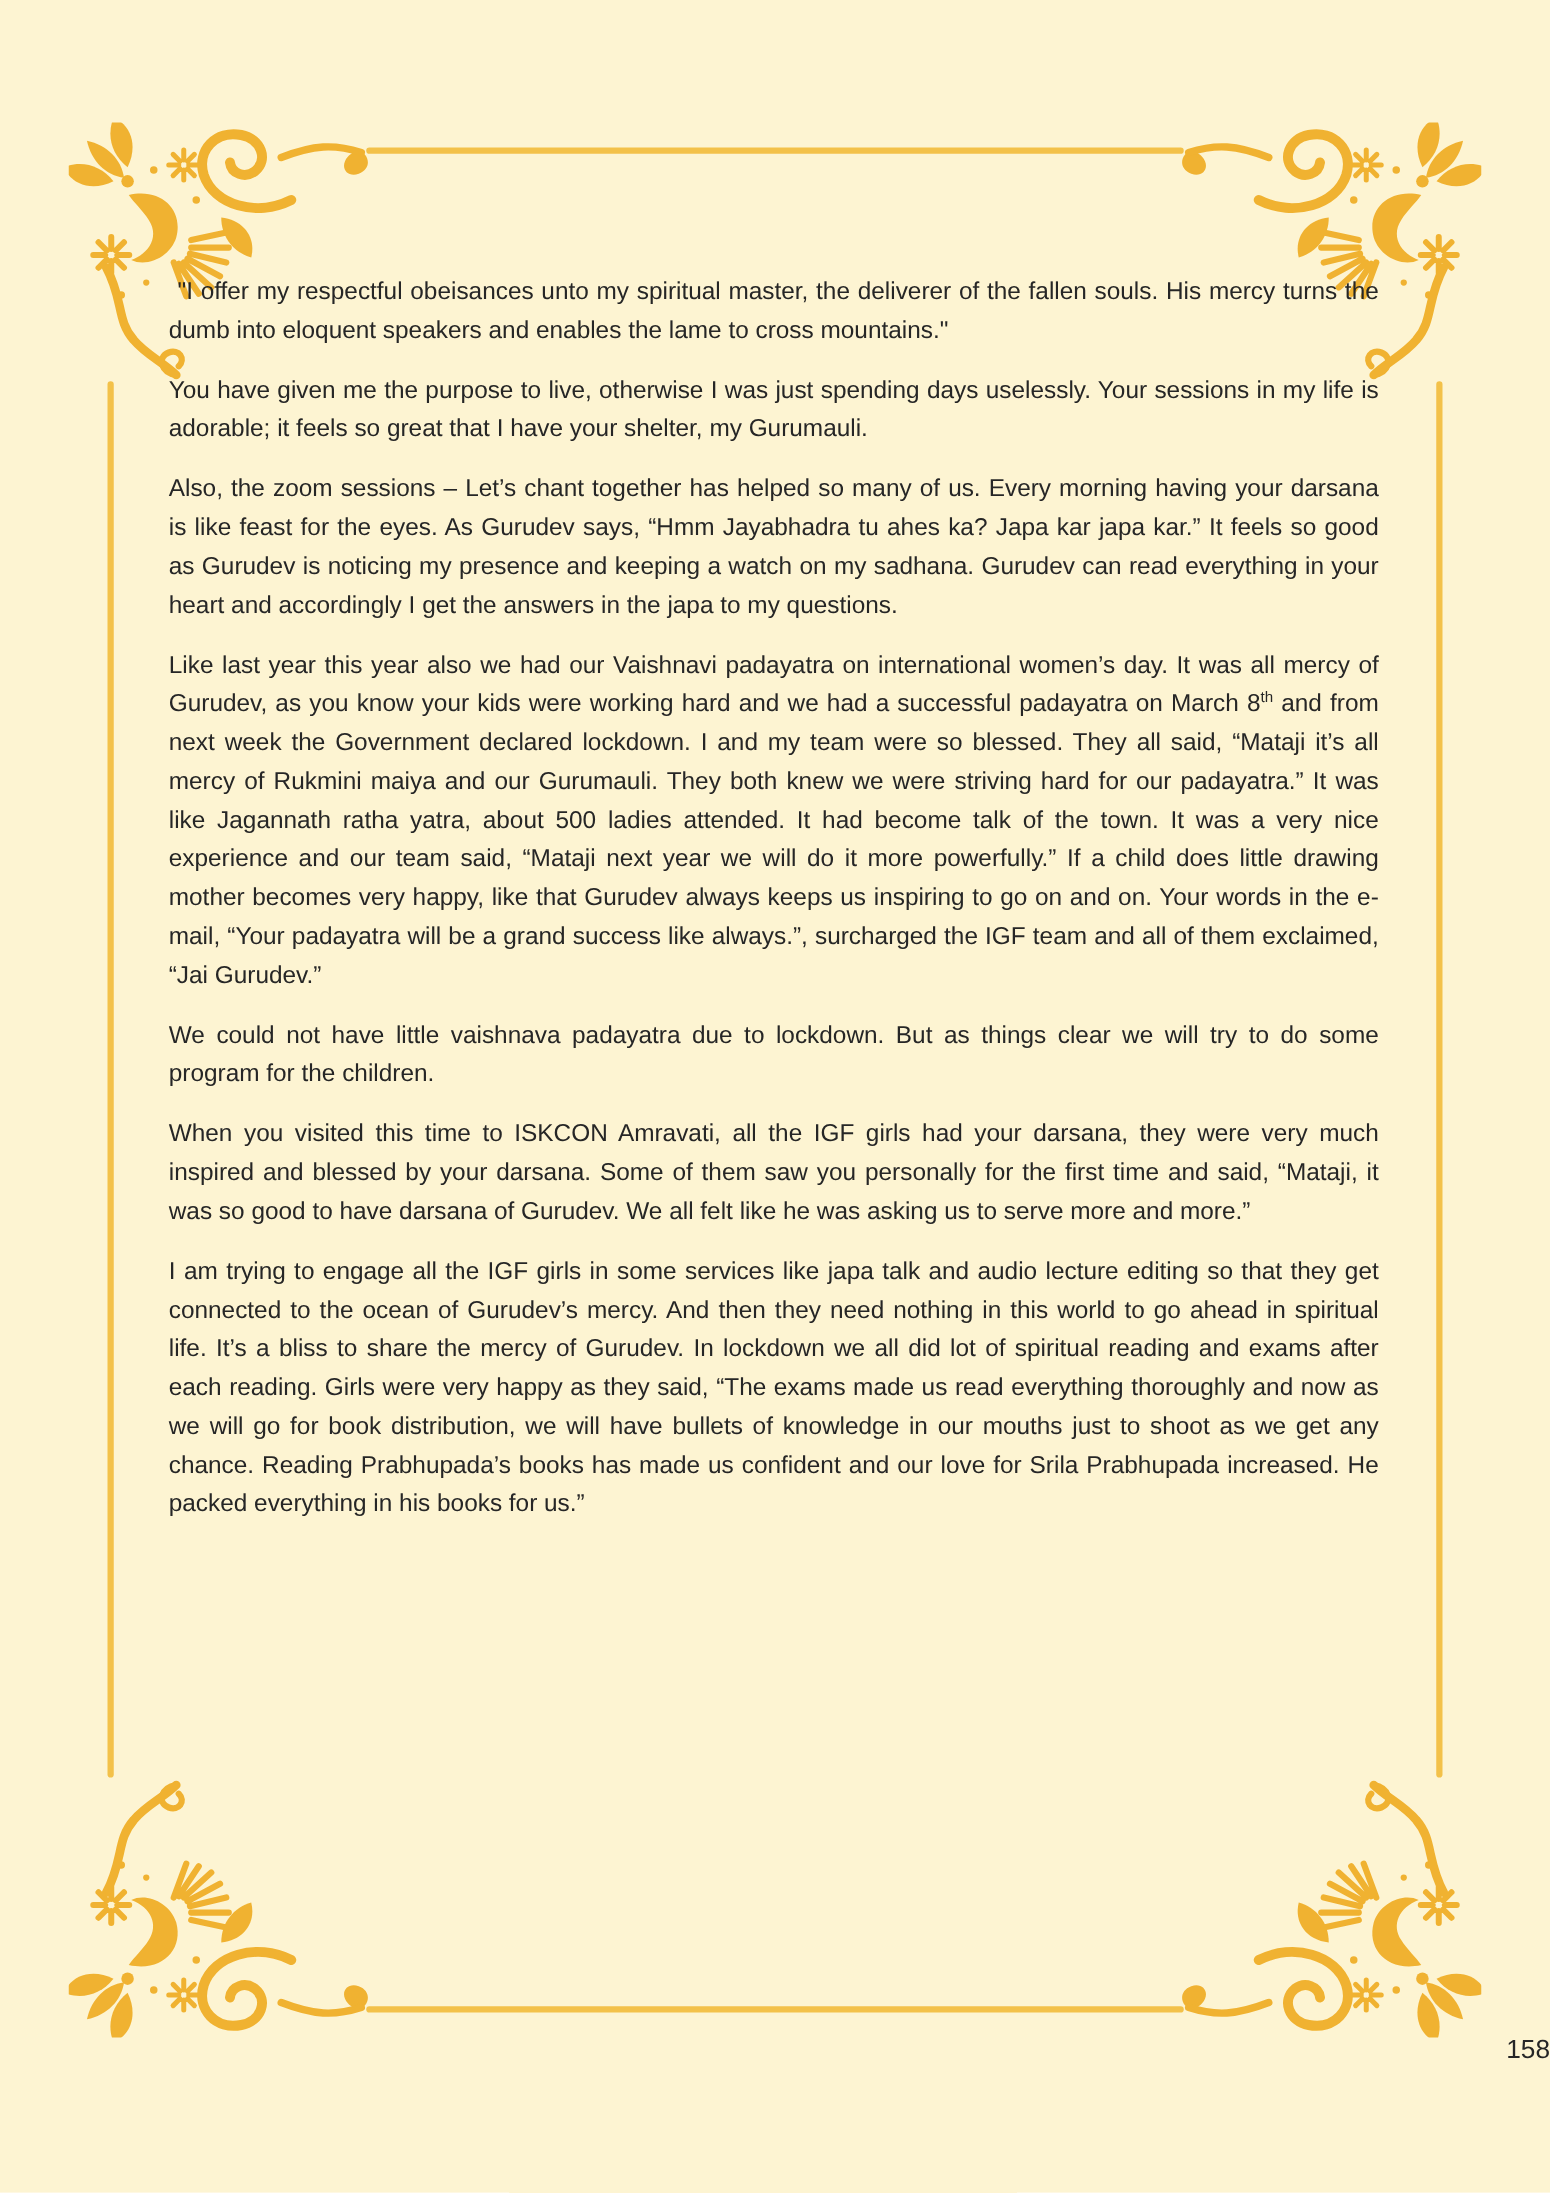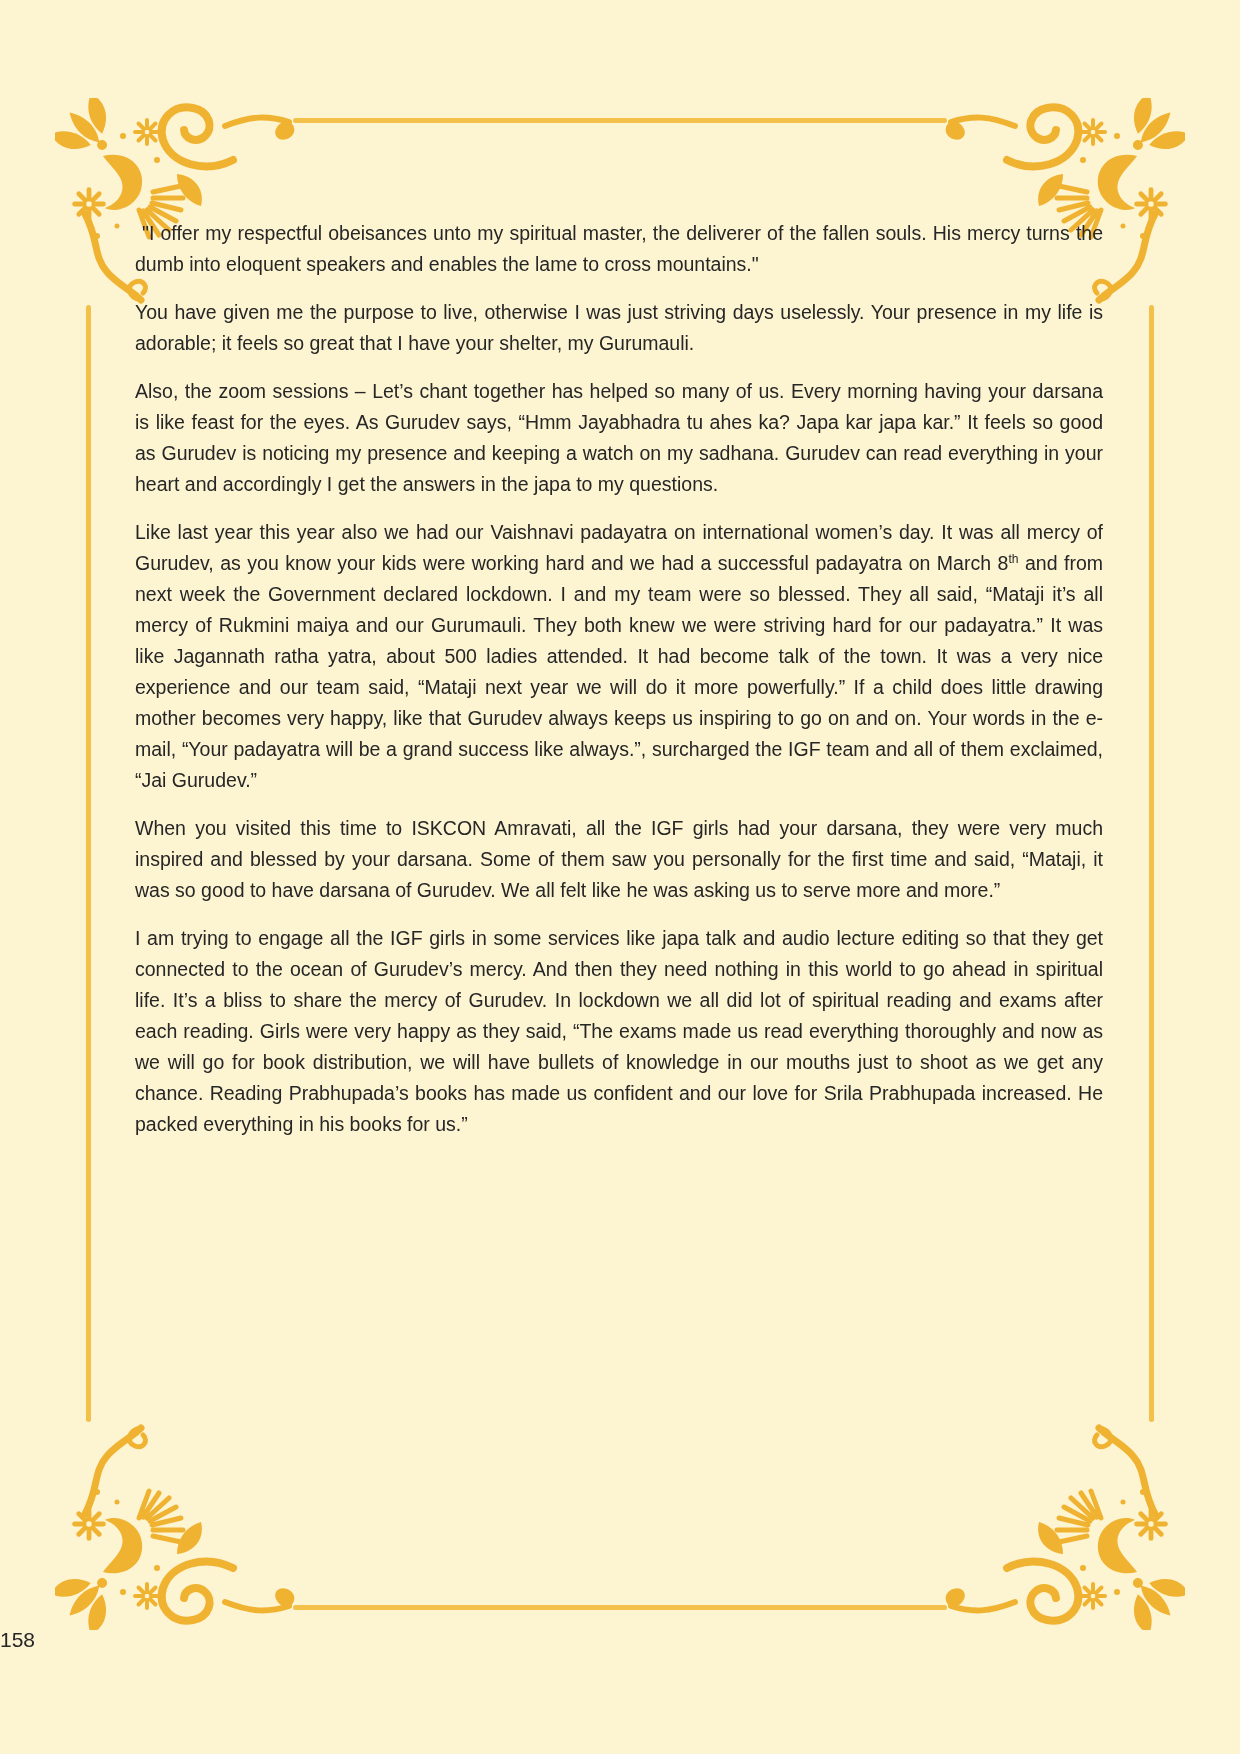--- a/index.html
+++ b/index.html
@@ -50,21 +50,21 @@
   }
   .para { margin: 0 0 17px 0; }
   .para.indent-first { text-indent: 7px; }
   sup { font-size: 0.62em; line-height: 0; }
 
   .page-number {
     position: absolute;
     top: 1628px;
     left: 0;
     width: 100%;
-    text-align: left;
+    text-align: right;
     font-size: 21px;
     color: var(--ink);
   }
 </style>
 </head>
 <body>
 
 <svg width="0" height="0" style="position:absolute" aria-hidden="true">
   <symbol id="ornament" viewBox="0 0 240 210">
     <g fill="currentColor" stroke="none">
@@ -126,22 +126,23 @@
       <use href="#ornament"></use>
     </svg>
 
   <div class="rule top"></div>
   <div class="rule bottom"></div>
   <div class="rule left"></div>
   <div class="rule right"></div>
 
   <div class="body-text">
     <p class="para indent-first">"I offer my respectful obeisances unto my spiritual master, the deliverer of the fallen souls. His mercy turns the dumb into eloquent speakers and enables the lame to cross mountains."</p>
-    <p class="para">You have given me the purpose to live, otherwise I was just striving days uselessly. Your presence in my life is adorable; it feels so great that I have your shelter, my Gurumauli.</p>
+    <p class="para">You have given me the purpose to live, otherwise I was just spending days uselessly. Your sessions in my life is adorable; it feels so great that I have your shelter, my Gurumauli.</p>
     <p class="para">Also, the zoom sessions – Let’s chant together has helped so many of us. Every morning having your darsana is like feast for the eyes. As Gurudev says, “Hmm Jayabhadra tu ahes ka? Japa kar japa kar.” It feels so good as Gurudev is noticing my presence and keeping a watch on my sadhana. Gurudev can read everything in your heart and accordingly I get the answers in the japa to my questions.</p>
     <p class="para"><span>Like last year this year also we had our Vaishnavi padayatra on international women’s day. It was all mercy of Gurudev, as you know your kids were working hard and we had a successful padayatra on March 8</span><sup>th</sup><span> and from next week the Government declared lockdown. I and my team were so blessed. They all said, “Mataji it’s all mercy of Rukmini maiya and our Gurumauli. They both knew we were striving hard for our padayatra.” It was like Jagannath ratha yatra, about 500 ladies attended. It had become talk of the town. It was a very nice experience and our team said, “Mataji next year we will do it more powerfully.” If a child does little drawing mother becomes very happy, like that Gurudev always keeps us inspiring to go on and on. Your words in the e-mail, “Your padayatra will be a grand success like always.”, surcharged the IGF team and all of them exclaimed, “Jai Gurudev.”</span></p>
+    <p class="para">We could not have little vaishnava padayatra due to lockdown. But as things clear we will try to do some program for the children.</p>
     <p class="para">When you visited this time to ISKCON Amravati, all the IGF girls had your darsana, they were very much inspired and blessed by your darsana. Some of them saw you personally for the first time and said, “Mataji, it was so good to have darsana of Gurudev. We all felt like he was asking us to serve more and more.”</p>
     <p class="para">I am trying to engage all the IGF girls in some services like japa talk and audio lecture editing so that they get connected to the ocean of Gurudev’s mercy. And then they need nothing in this world to go ahead in spiritual life. It’s a bliss to share the mercy of Gurudev. In lockdown we all did lot of spiritual reading and exams after each reading. Girls were very happy as they said, “The exams made us read everything thoroughly and now as we will go for book distribution, we will have bullets of knowledge in our mouths just to shoot as we get any chance. Reading Prabhupada’s books has made us confident and our love for Srila Prabhupada increased. He packed everything in his books for us.”</p>
   </div>
 
   <div class="page-number">158</div>
 
 </div>
 
 </body></html>

